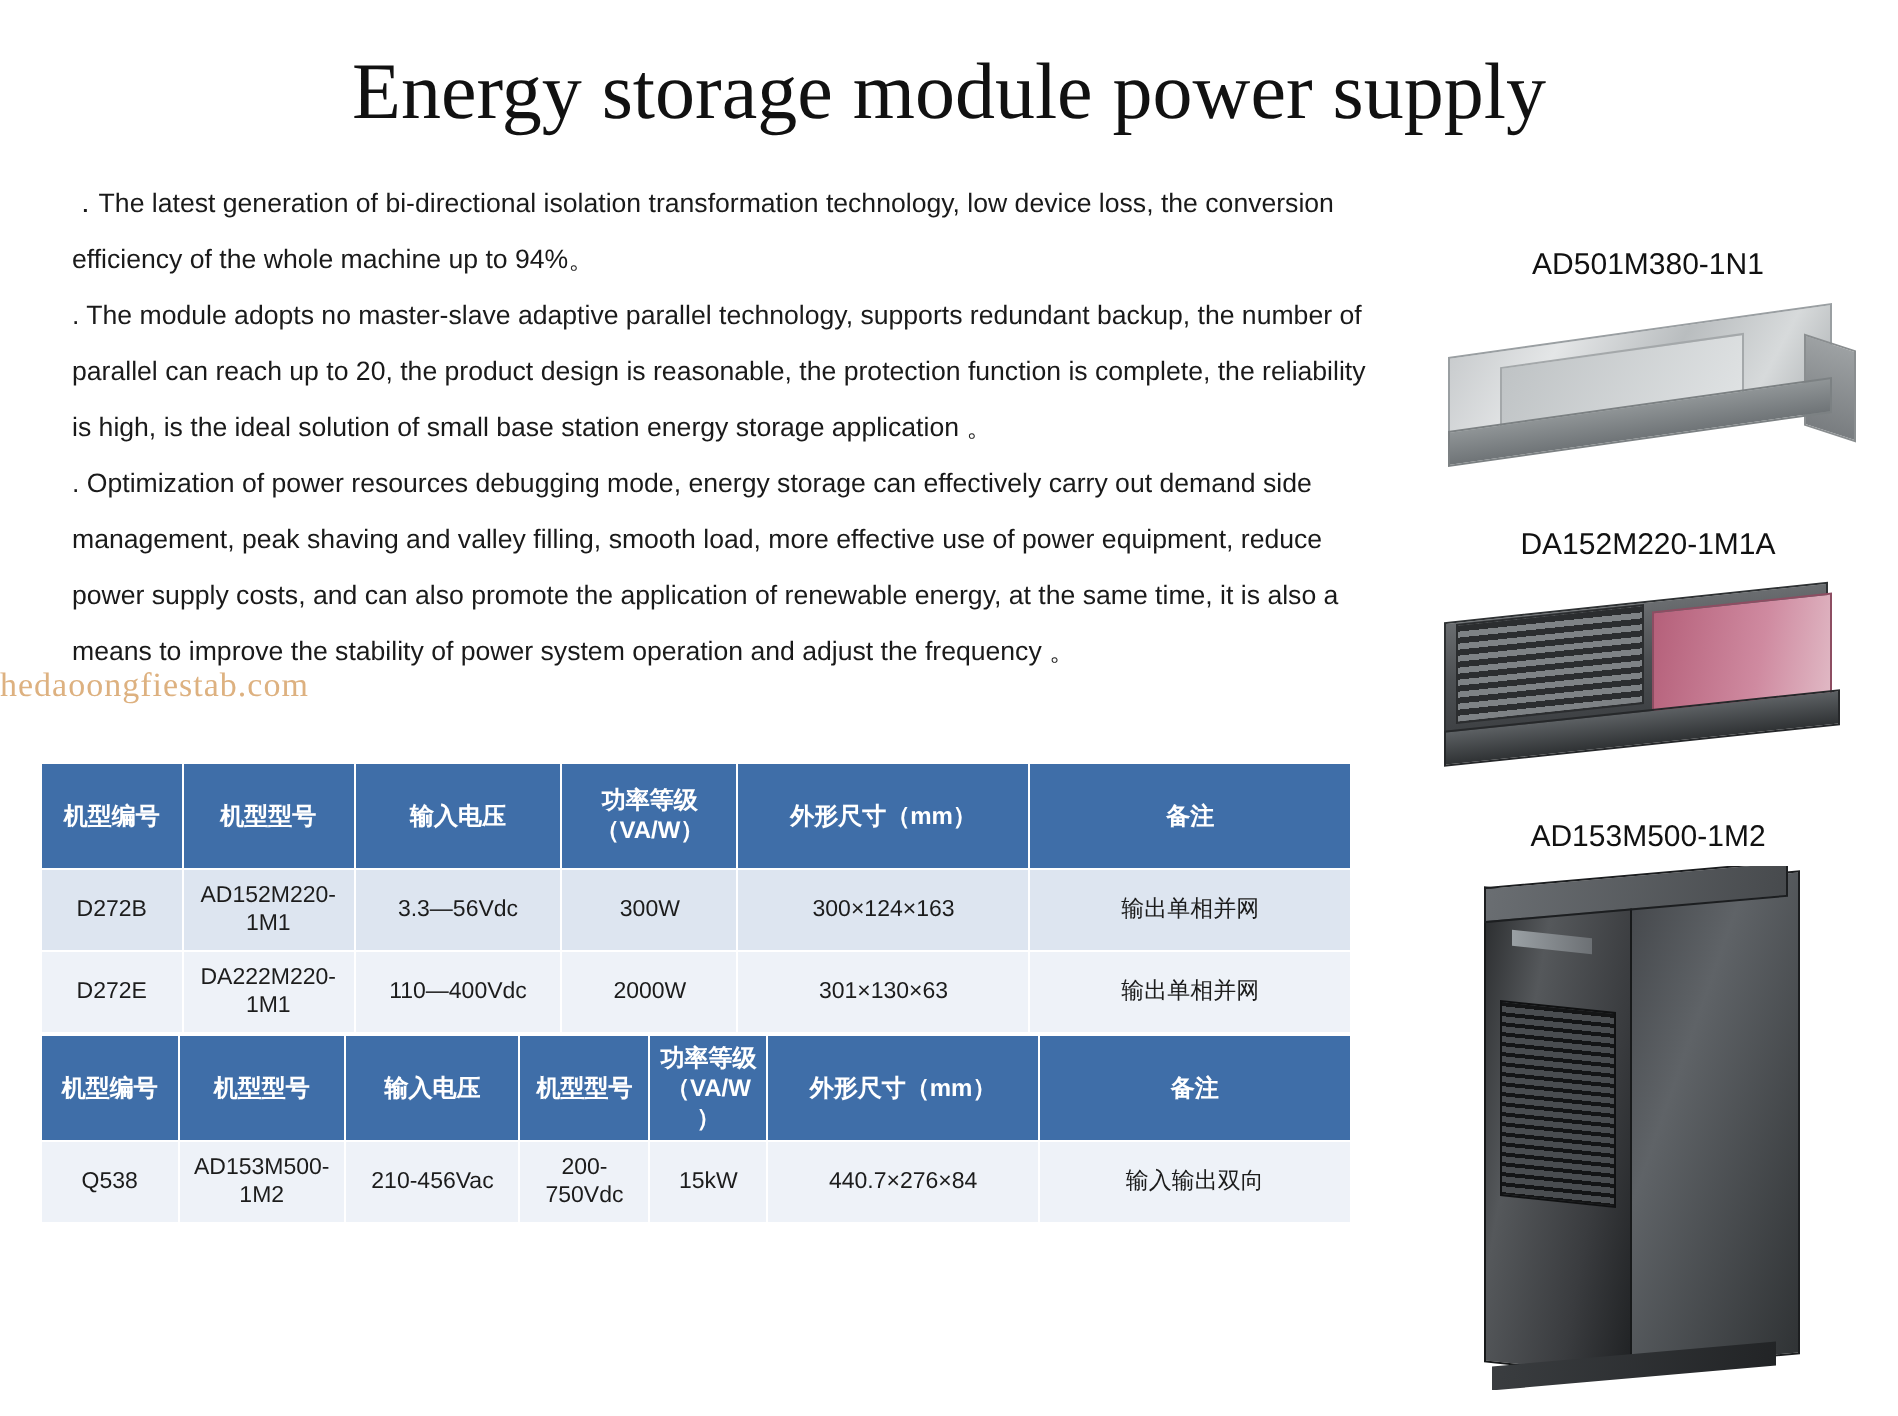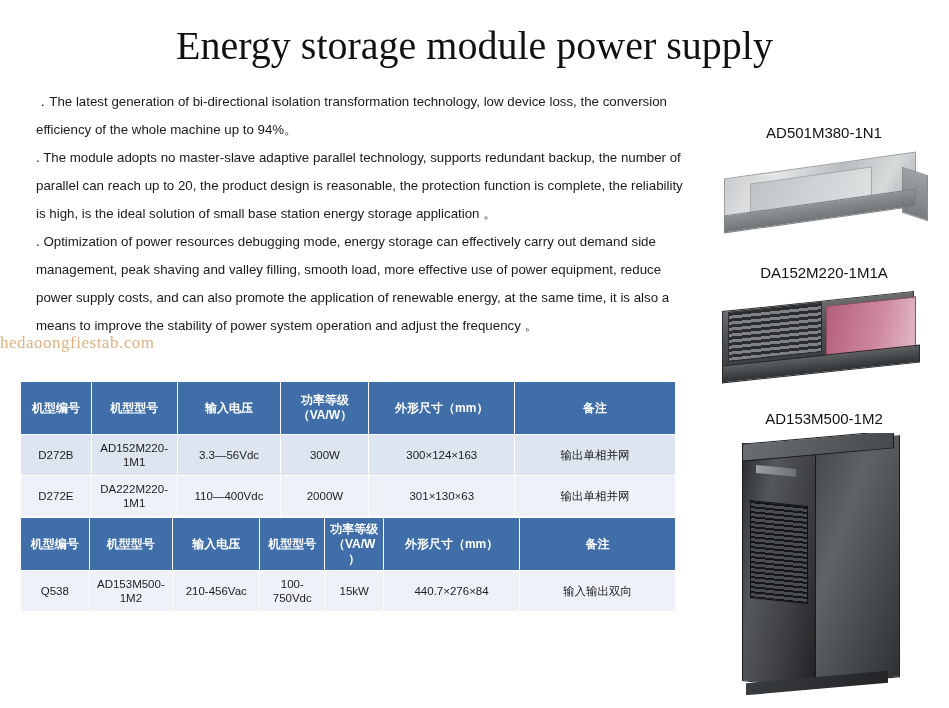--- a/index.html
+++ b/index.html
@@ -321,21 +321,21 @@
           <th>功率等级（VA/W）</th>
           <th>外形尺寸（mm）</th>
           <th>备注</th>
         </tr>
       </thead>
       <tbody>
         <tr>
           <td>Q538</td>
           <td>AD153M500-1M2</td>
           <td>210-456Vac</td>
-          <td>100-750Vdc</td>
+          <td>200-750Vdc</td>
           <td>15kW</td>
           <td>440.7×276×84</td>
           <td>输入输出双向</td>
         </tr>
       </tbody>
     </table>
   </div>
 
   <div class="prod prod1">
     <div class="prod-label">AD501M380-1N1</div>

